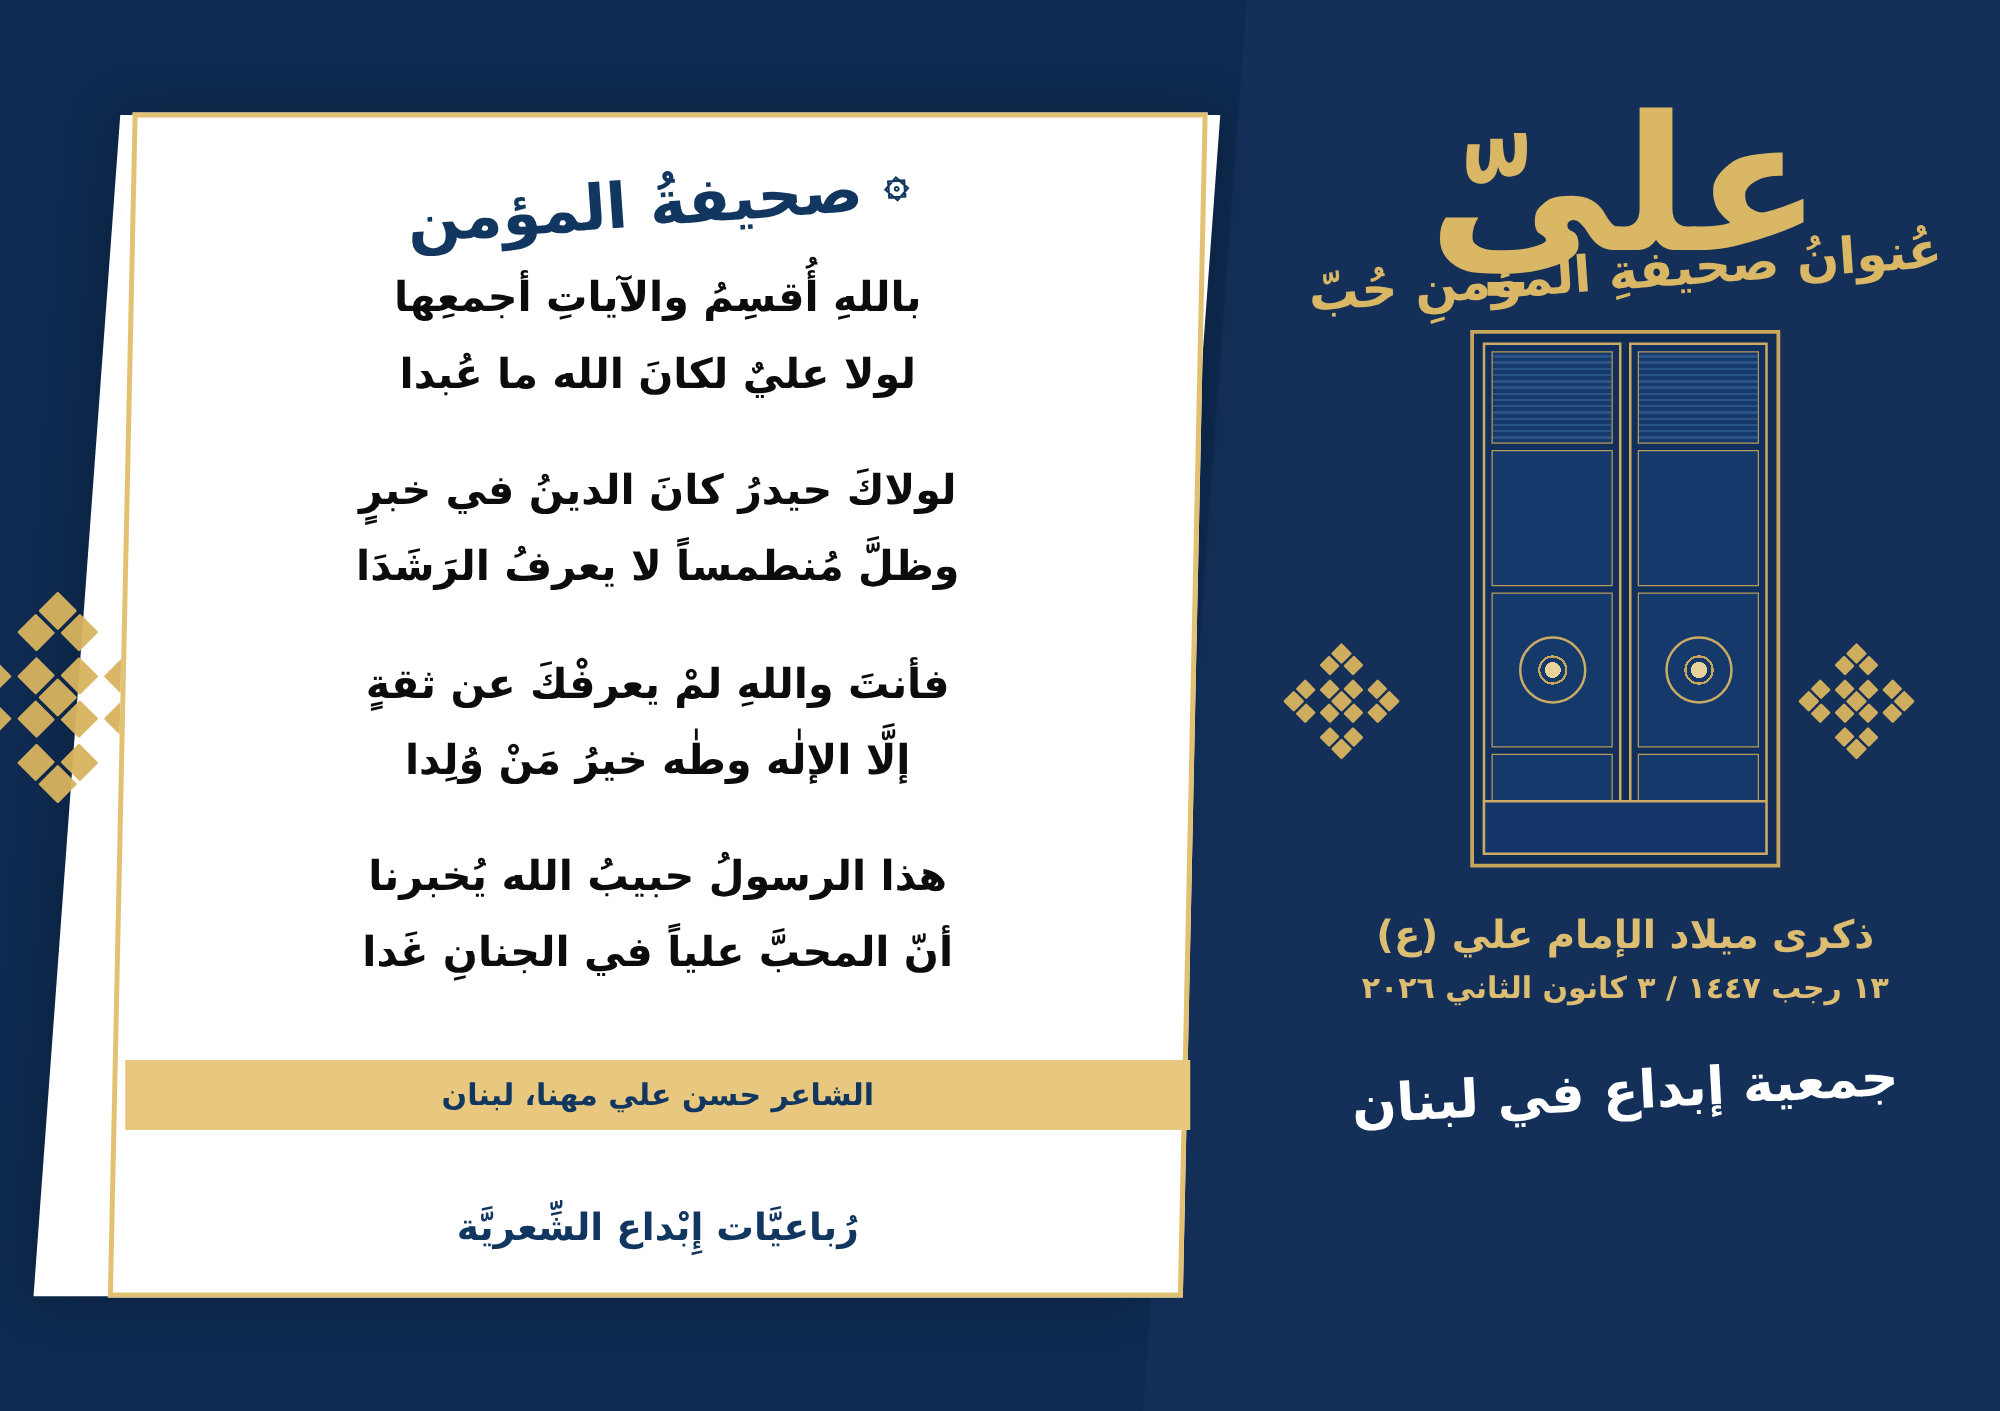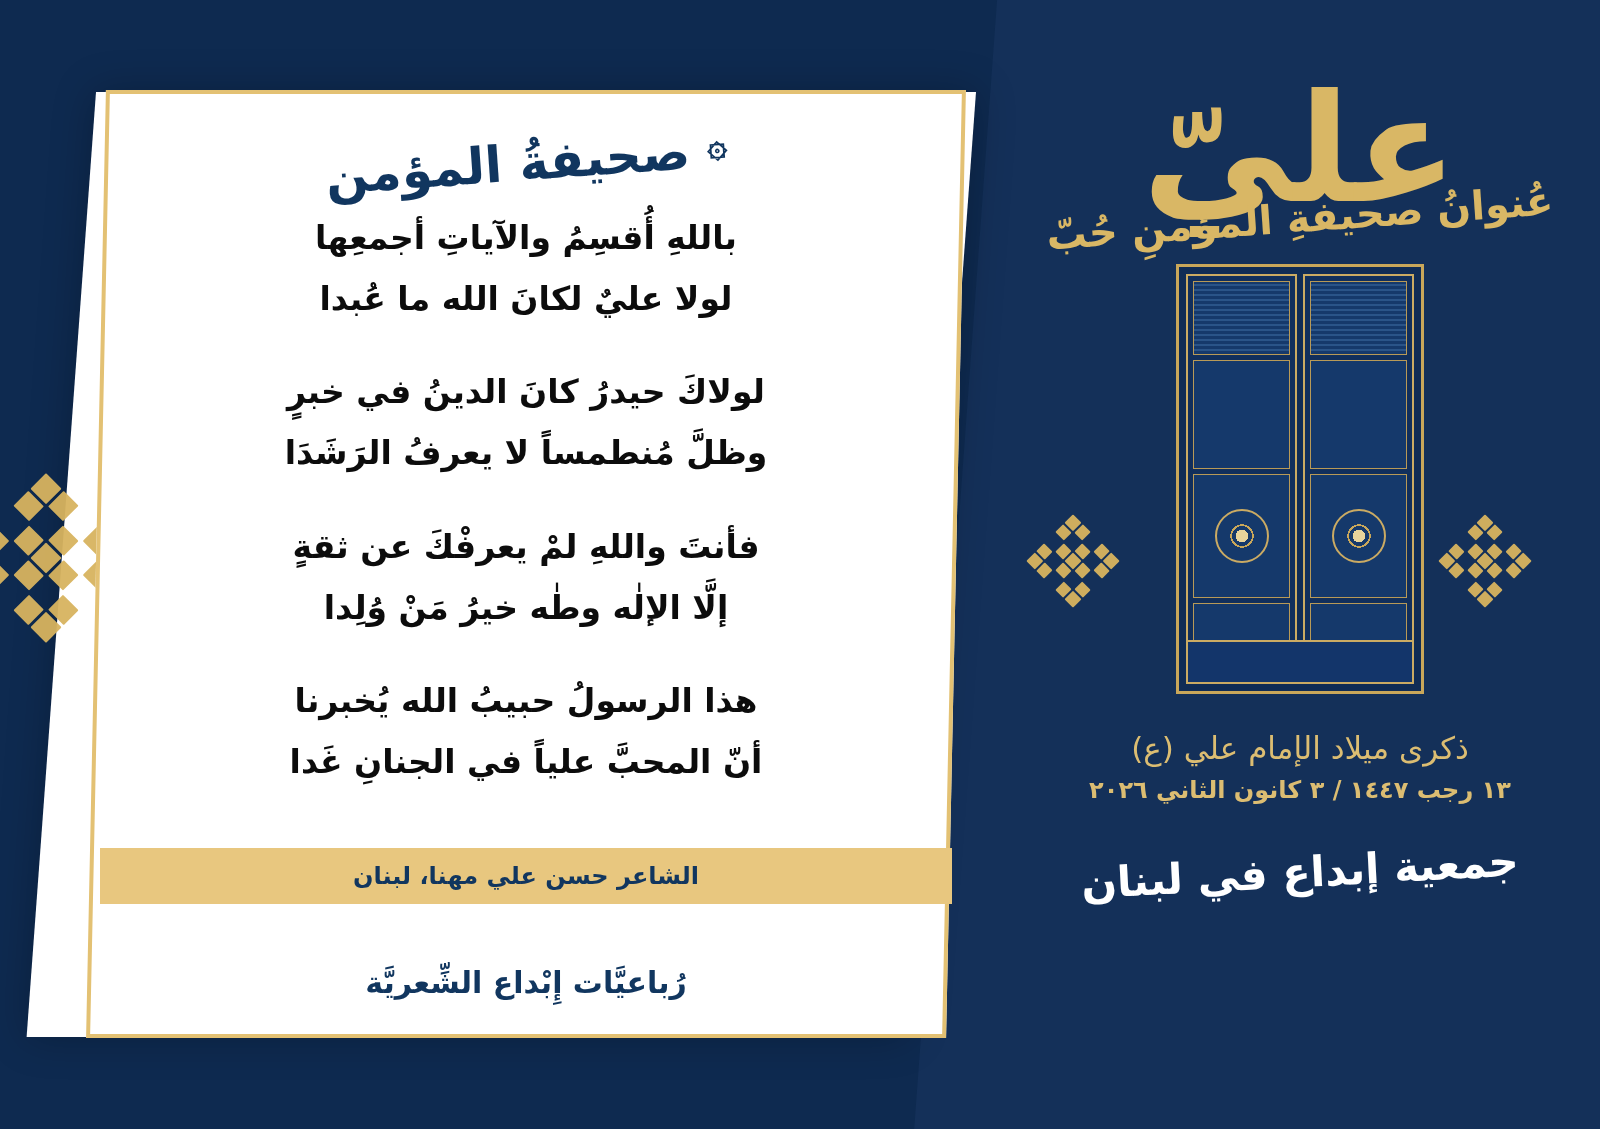--- a/index.html
+++ b/index.html
@@ -252,21 +252,21 @@
   }
 
   .occasion {
     margin-top: 36px;
     text-align: center;
     direction: rtl;
     color: #dcbd72;
   }
   .occasion .line1 {
     font-size: 31px;
-    font-weight: normal;
+    font-weight: bold;
     letter-spacing: 1px;
   }
   .occasion .line2 {
     margin-top: 10px;
     font-size: 24px;
     font-weight: bold;
   }
 
   .org {
     margin-top: 44px;

